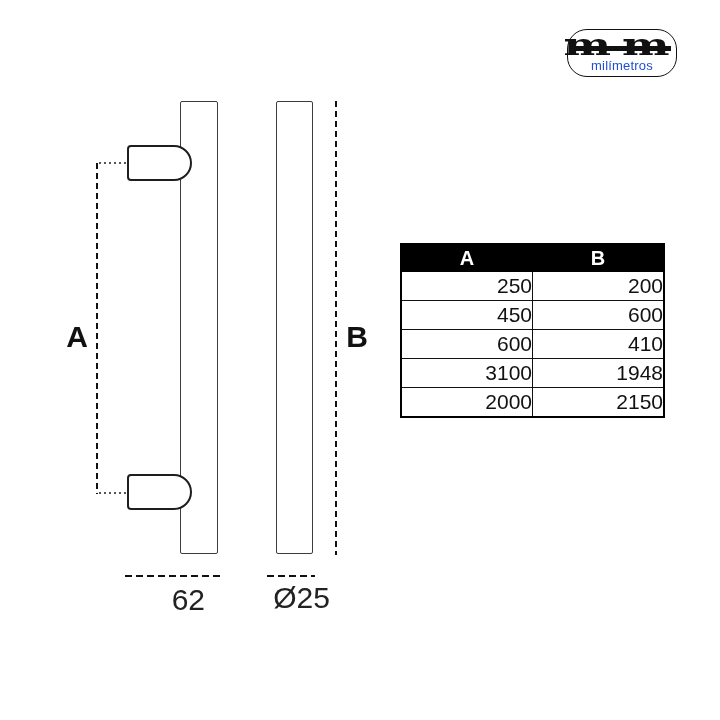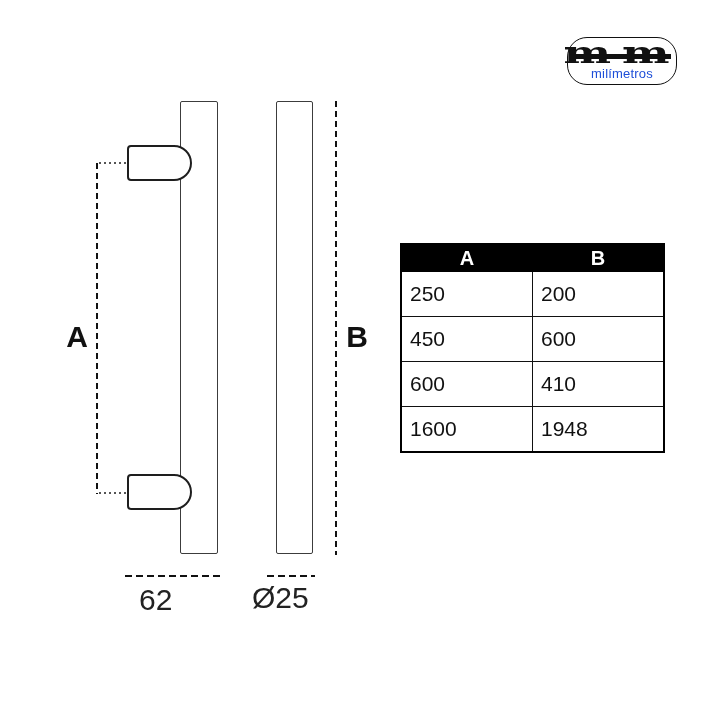--- a/index.html
+++ b/index.html
@@ -6,21 +6,20 @@
   .canvas{
     position:relative;width:720px;height:720px;background:#fff;overflow:hidden;
     font-family:"Liberation Sans",sans-serif;color:#1a1a1a;
   }
 
   
   .logo-box{
     position:absolute;left:567px;top:29px;width:110px;height:48px;
     border:1.5px solid #111;border-radius:20px;box-sizing:border-box;
     background:#fff;
-    margin-top:8px;
   }
   .logo-mm{
     position:absolute;left:0;right:0;top:3px;height:24px;
     text-align:center;font-family:"DejaVu Serif",serif;font-weight:bold;
     font-size:29px;line-height:24px;letter-spacing:7px;color:#111;
     transform:scaleX(1.55);transform-origin:center;
   }
   .logo-strike{
     position:absolute;left:5px;right:5px;top:16px;height:5px;background:#111;
   }
@@ -66,38 +65,38 @@
   .label-b{left:337px;top:320px;}
 
   .hdash{
     position:absolute;height:2px;
     background:repeating-linear-gradient(to right,#111 0 7px,transparent 7px 11px);
   }
   .dim62-line{left:125px;top:575px;width:95px;}
   .dim25-line{left:267px;top:575px;width:48px;}
 
   .dim-text{
-    position:absolute;font-size:30px;color:#222;text-align:left;line-height:32px;
+    position:absolute;font-size:30px;color:#222;text-align:right;line-height:32px;
   }
   .dim62-text{left:139px;top:584px;width:66px;}
   .dim25-text{left:252px;top:582px;width:78px;}
 
   
   .size-table{
     position:absolute;left:400px;top:243px;width:265px;
     border-collapse:collapse;table-layout:fixed;
     border:2.5px solid #000;background:#fff;
   }
   .size-table th{
     background:#000;color:#fff;font-weight:bold;font-size:20px;
     height:26px;text-align:center;border:1px solid #000;padding:0;
   }
   .size-table td{
     border:1.5px solid #111;font-size:21px;color:#111;
-    height:28px;text-align:left;padding:8px;
+    height:28px;text-align:right;padding:0;
   }
 </style>
 </head>
 <body>
 
 <div class="canvas">
 
   <div class="logo-box">
     <div class="logo-strike"></div>
     <div class="logo-mm">mm</div>
@@ -136,19 +135,23 @@
       </tr>
       <tr>
         <td>450</td>
         <td>600</td>
       </tr>
       <tr>
         <td>600</td>
         <td>410</td>
       </tr>
       <tr>
-        <td>1600</td>
+        <td>3100</td>
         <td>1948</td>
+      </tr>
+      <tr>
+        <td>2000</td>
+        <td>2150</td>
       </tr>
     </tbody>
   </table>
 
 </div>
 
 </body></html>

